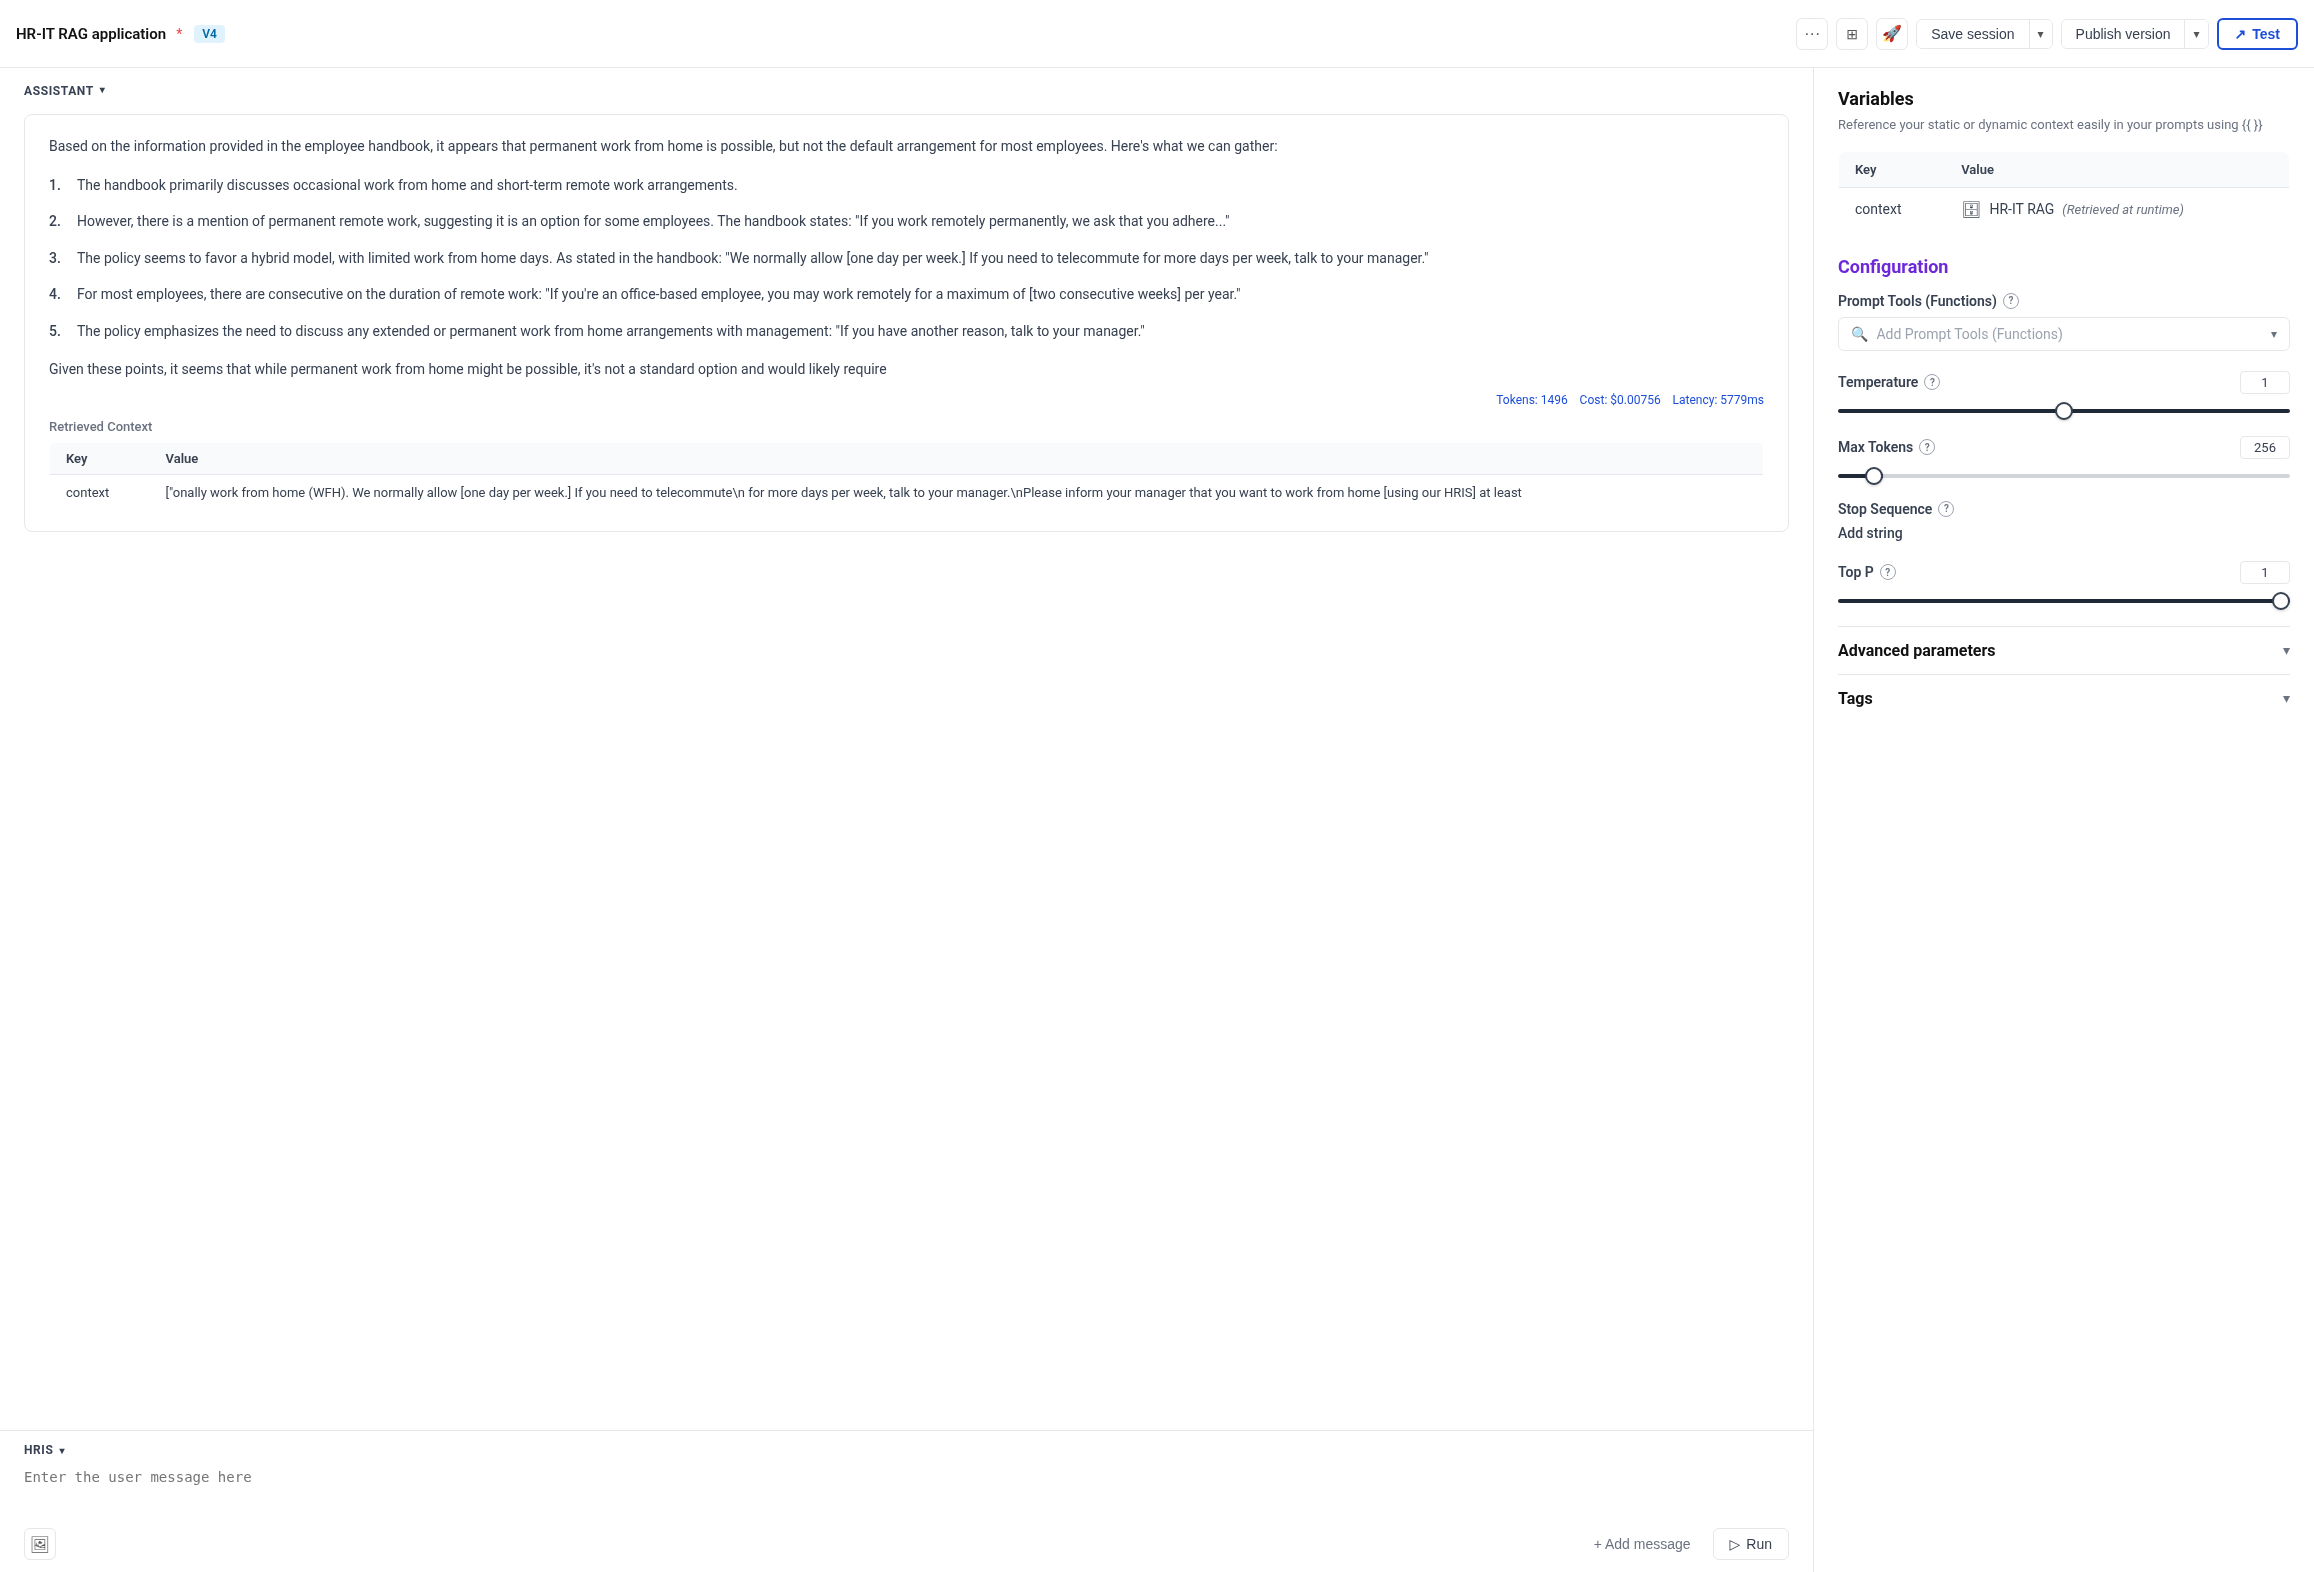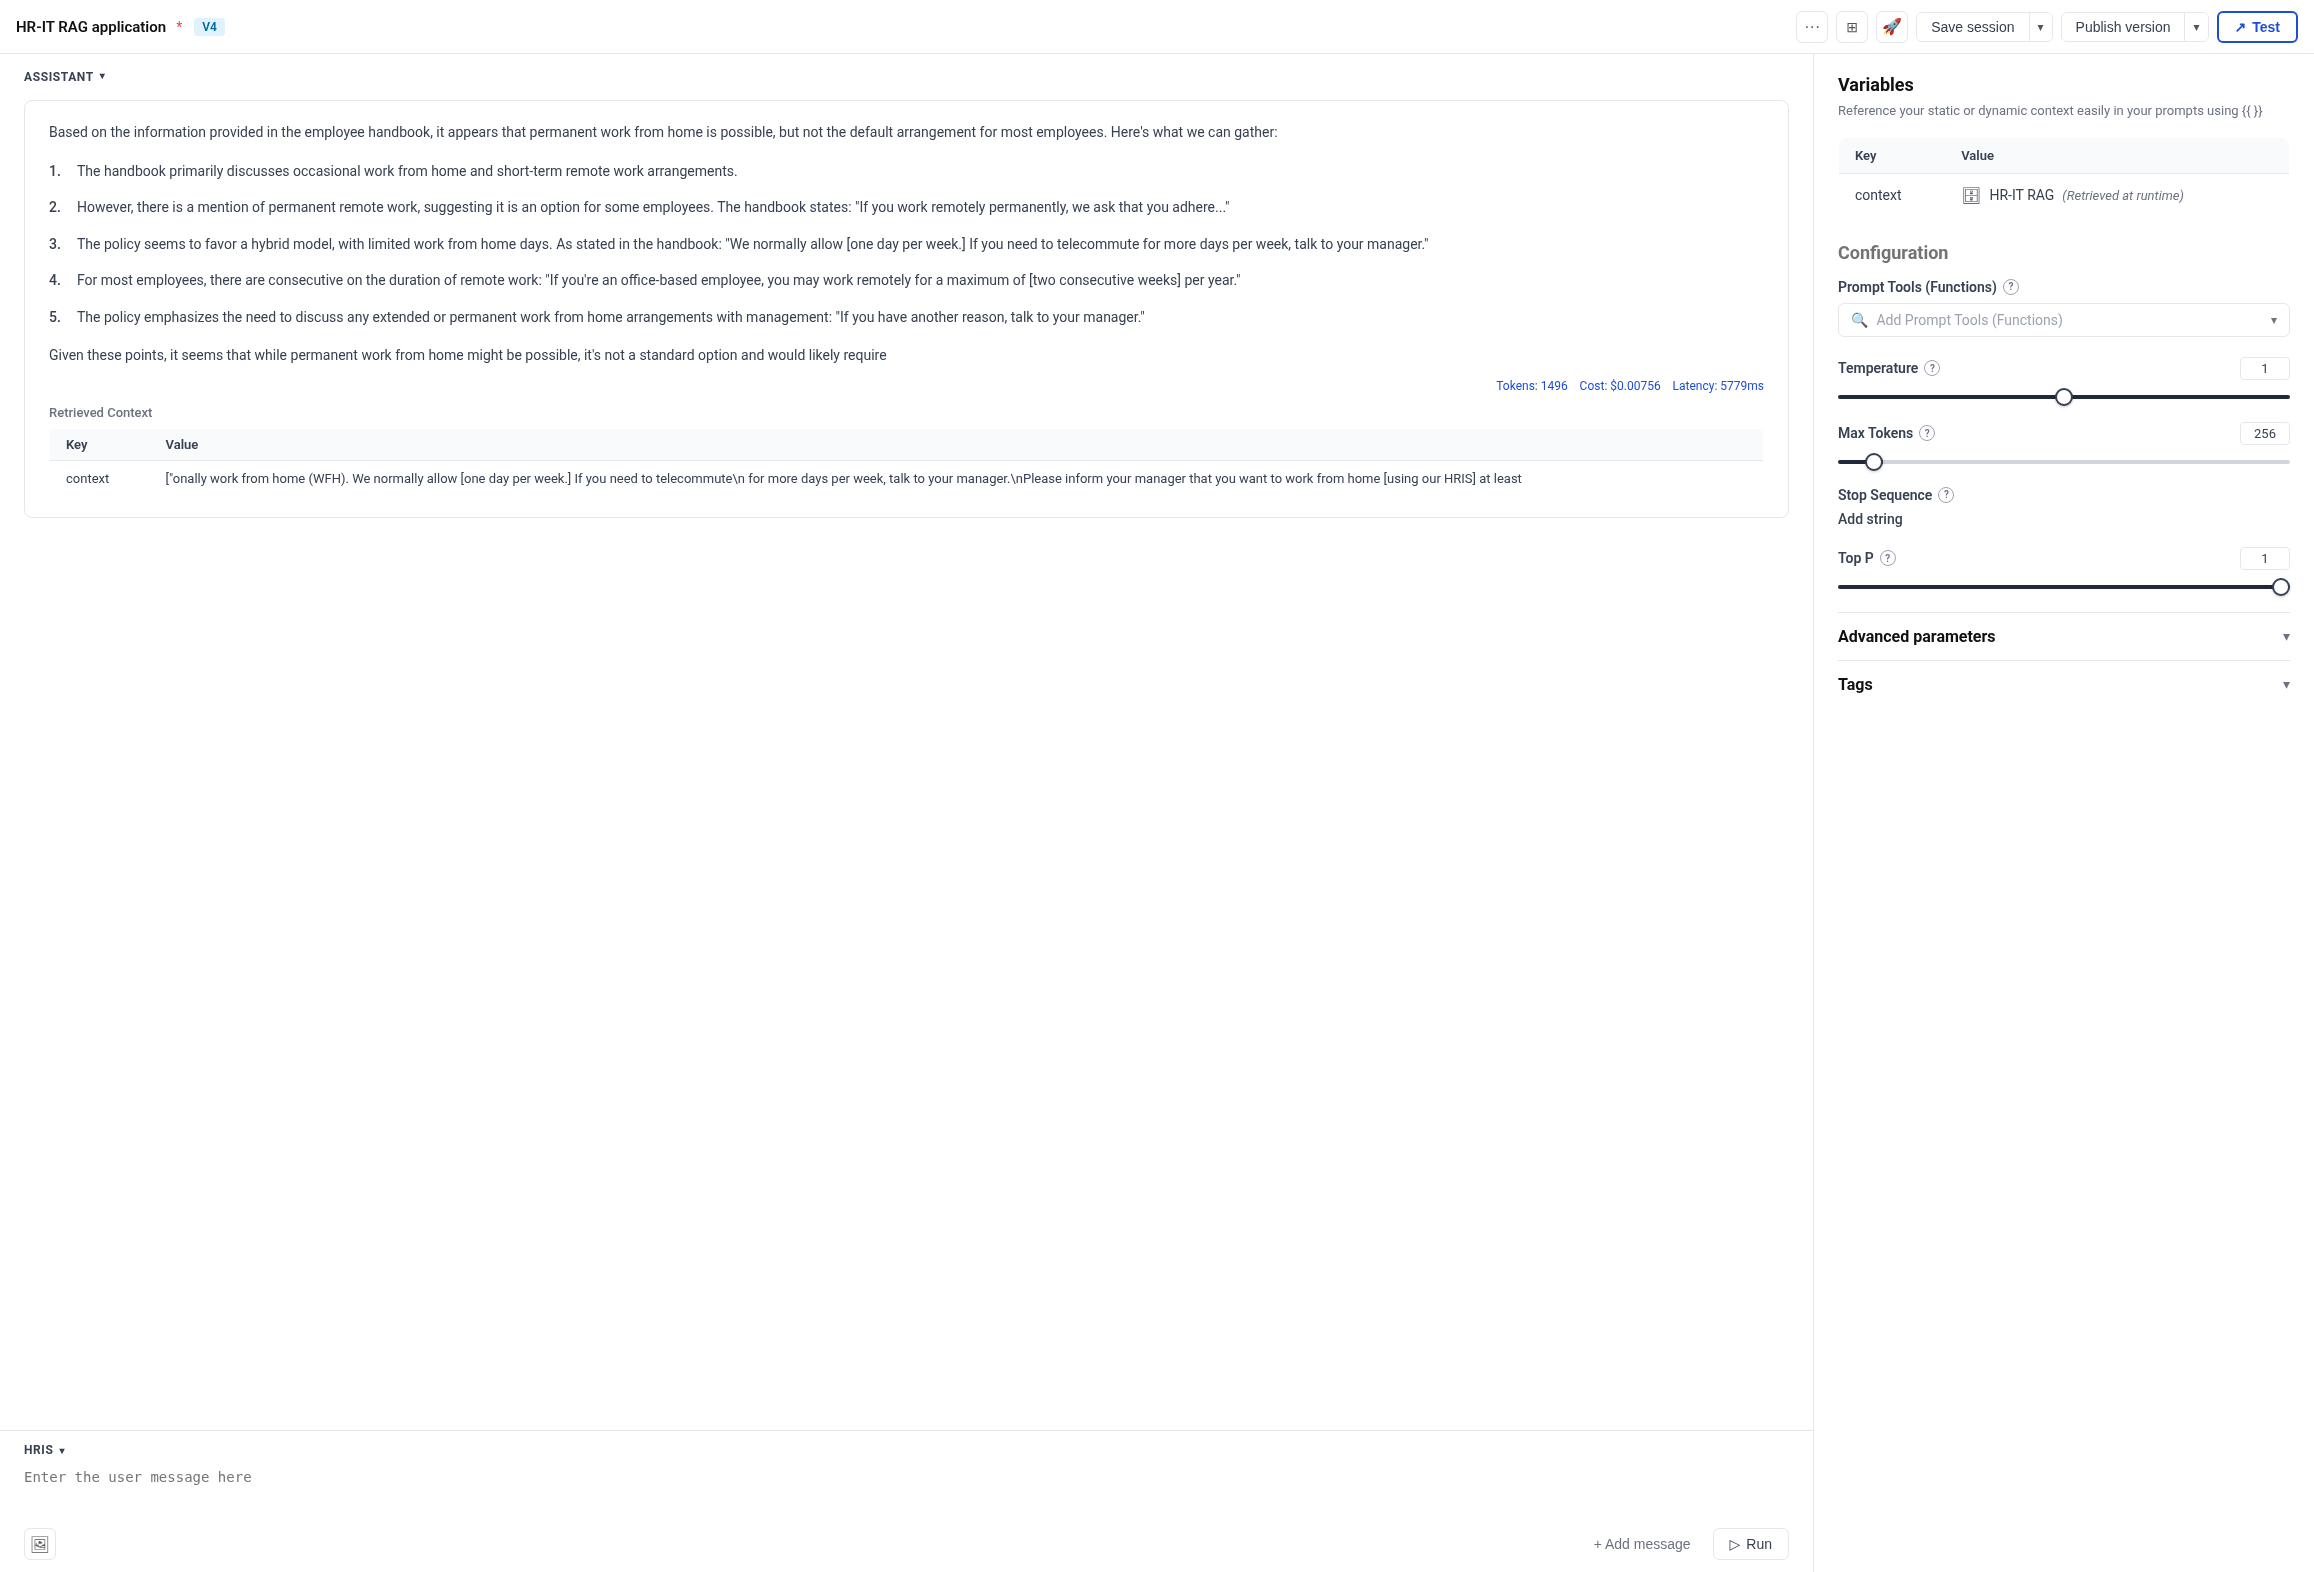--- a/index.html
+++ b/index.html
@@ -12,21 +12,21 @@
       display: flex;
       flex-direction: column;
       overflow: hidden;
     }
 
     
     .header {
       display: flex;
       align-items: center;
       padding: 0 16px;
-      height: 54px;
+      height: 68px;
       border-bottom: 1px solid #e5e7eb;
       background: #fff;
       flex-shrink: 0;
       gap: 8px;
     }
     .header-title {
       font-weight: 600;
       font-size: 15px;
       color: #111;
     }
@@ -350,21 +350,21 @@
     .runtime-badge {
       color: #6b7280;
       font-style: italic;
       font-size: 13px;
     }
 
     
     .config-title {
       font-size: 18px;
       font-weight: 700;
-      color: #737373;
+      color: #6d28d9;
       margin-bottom: 16px;
     }
 
     .config-section {
       margin-bottom: 20px;
     }
     .config-label {
       display: flex;
       align-items: center;
       gap: 6px;

